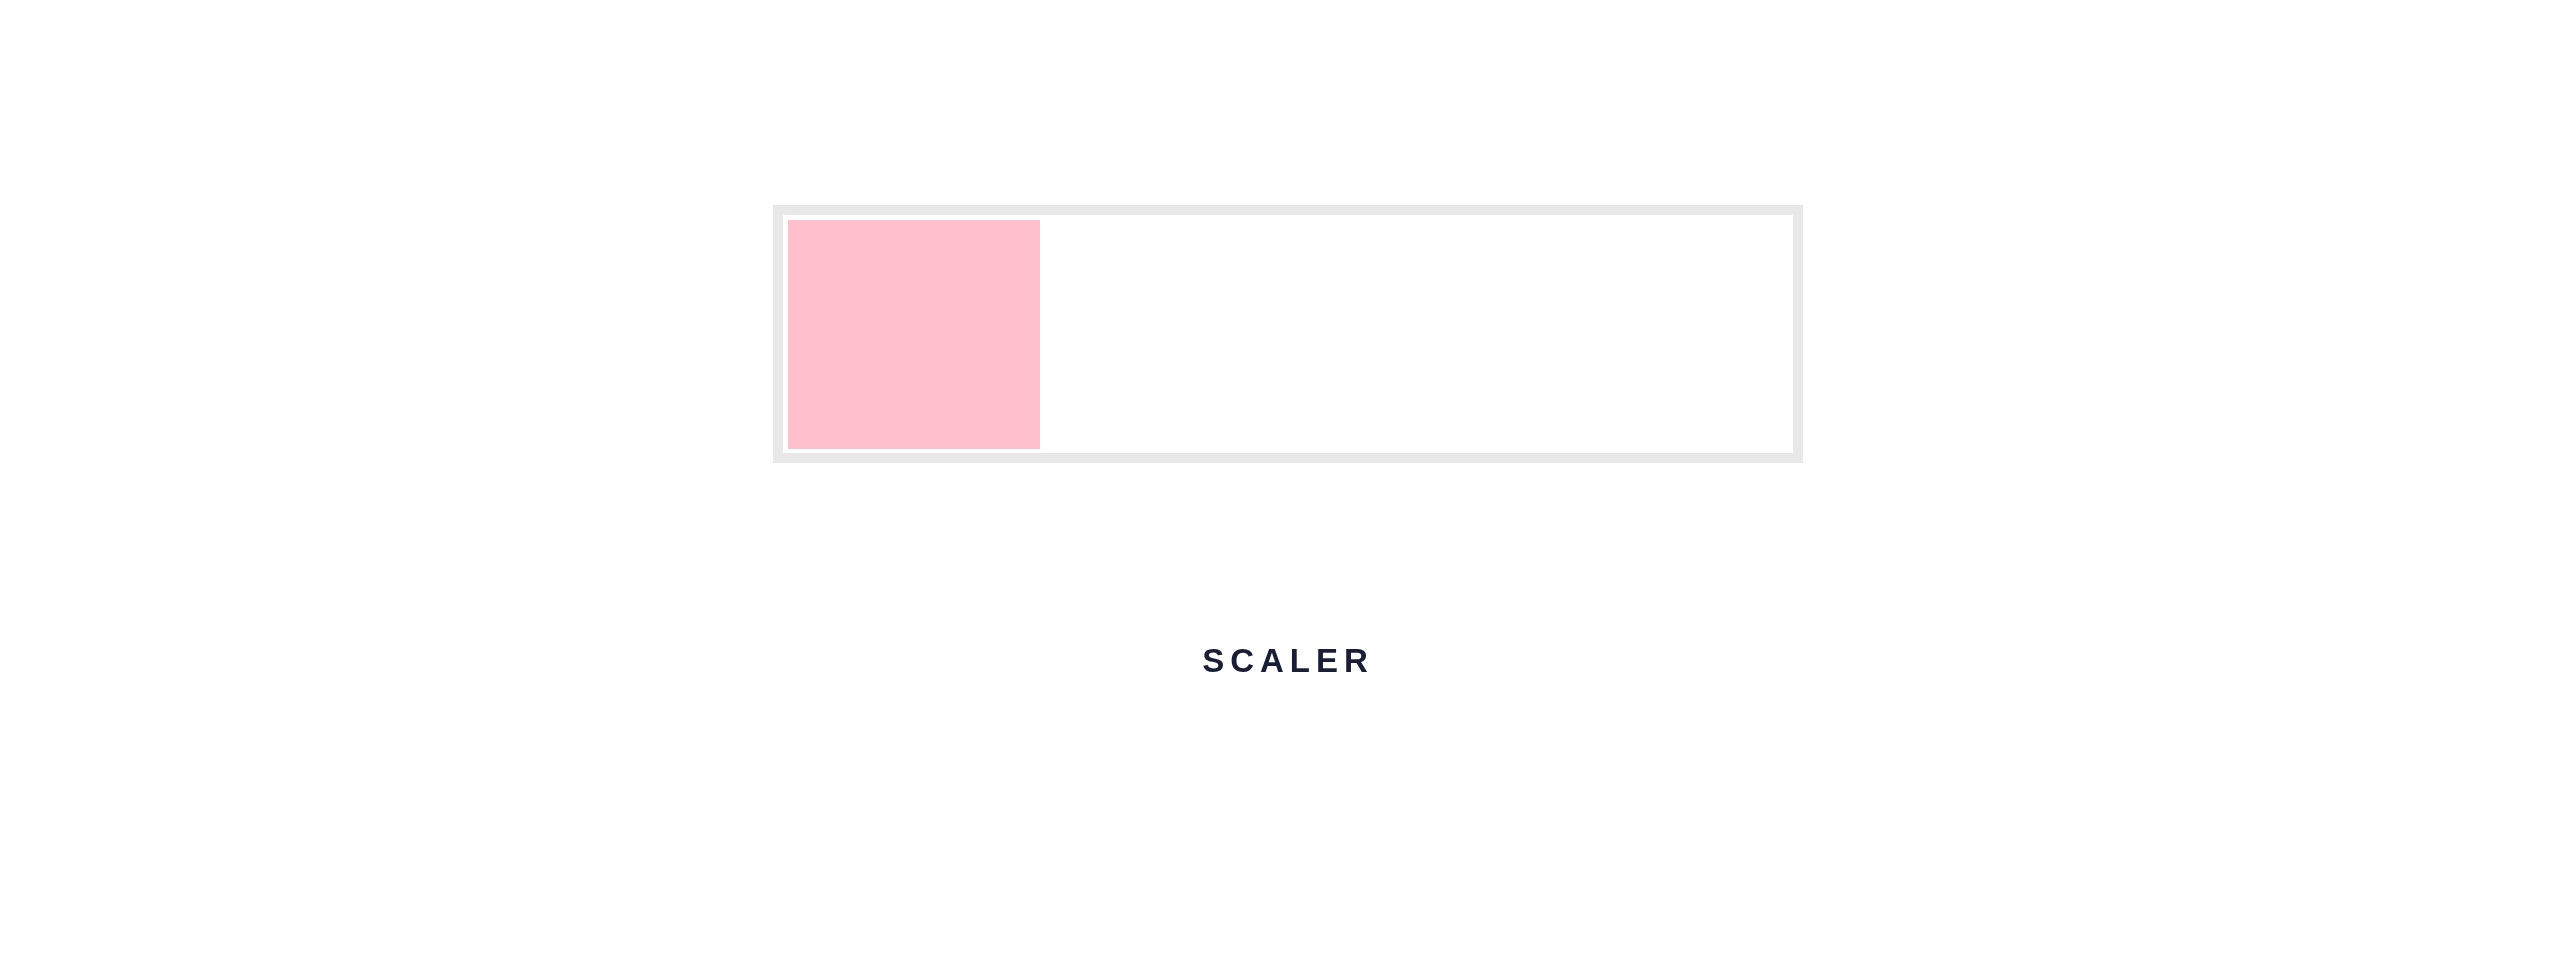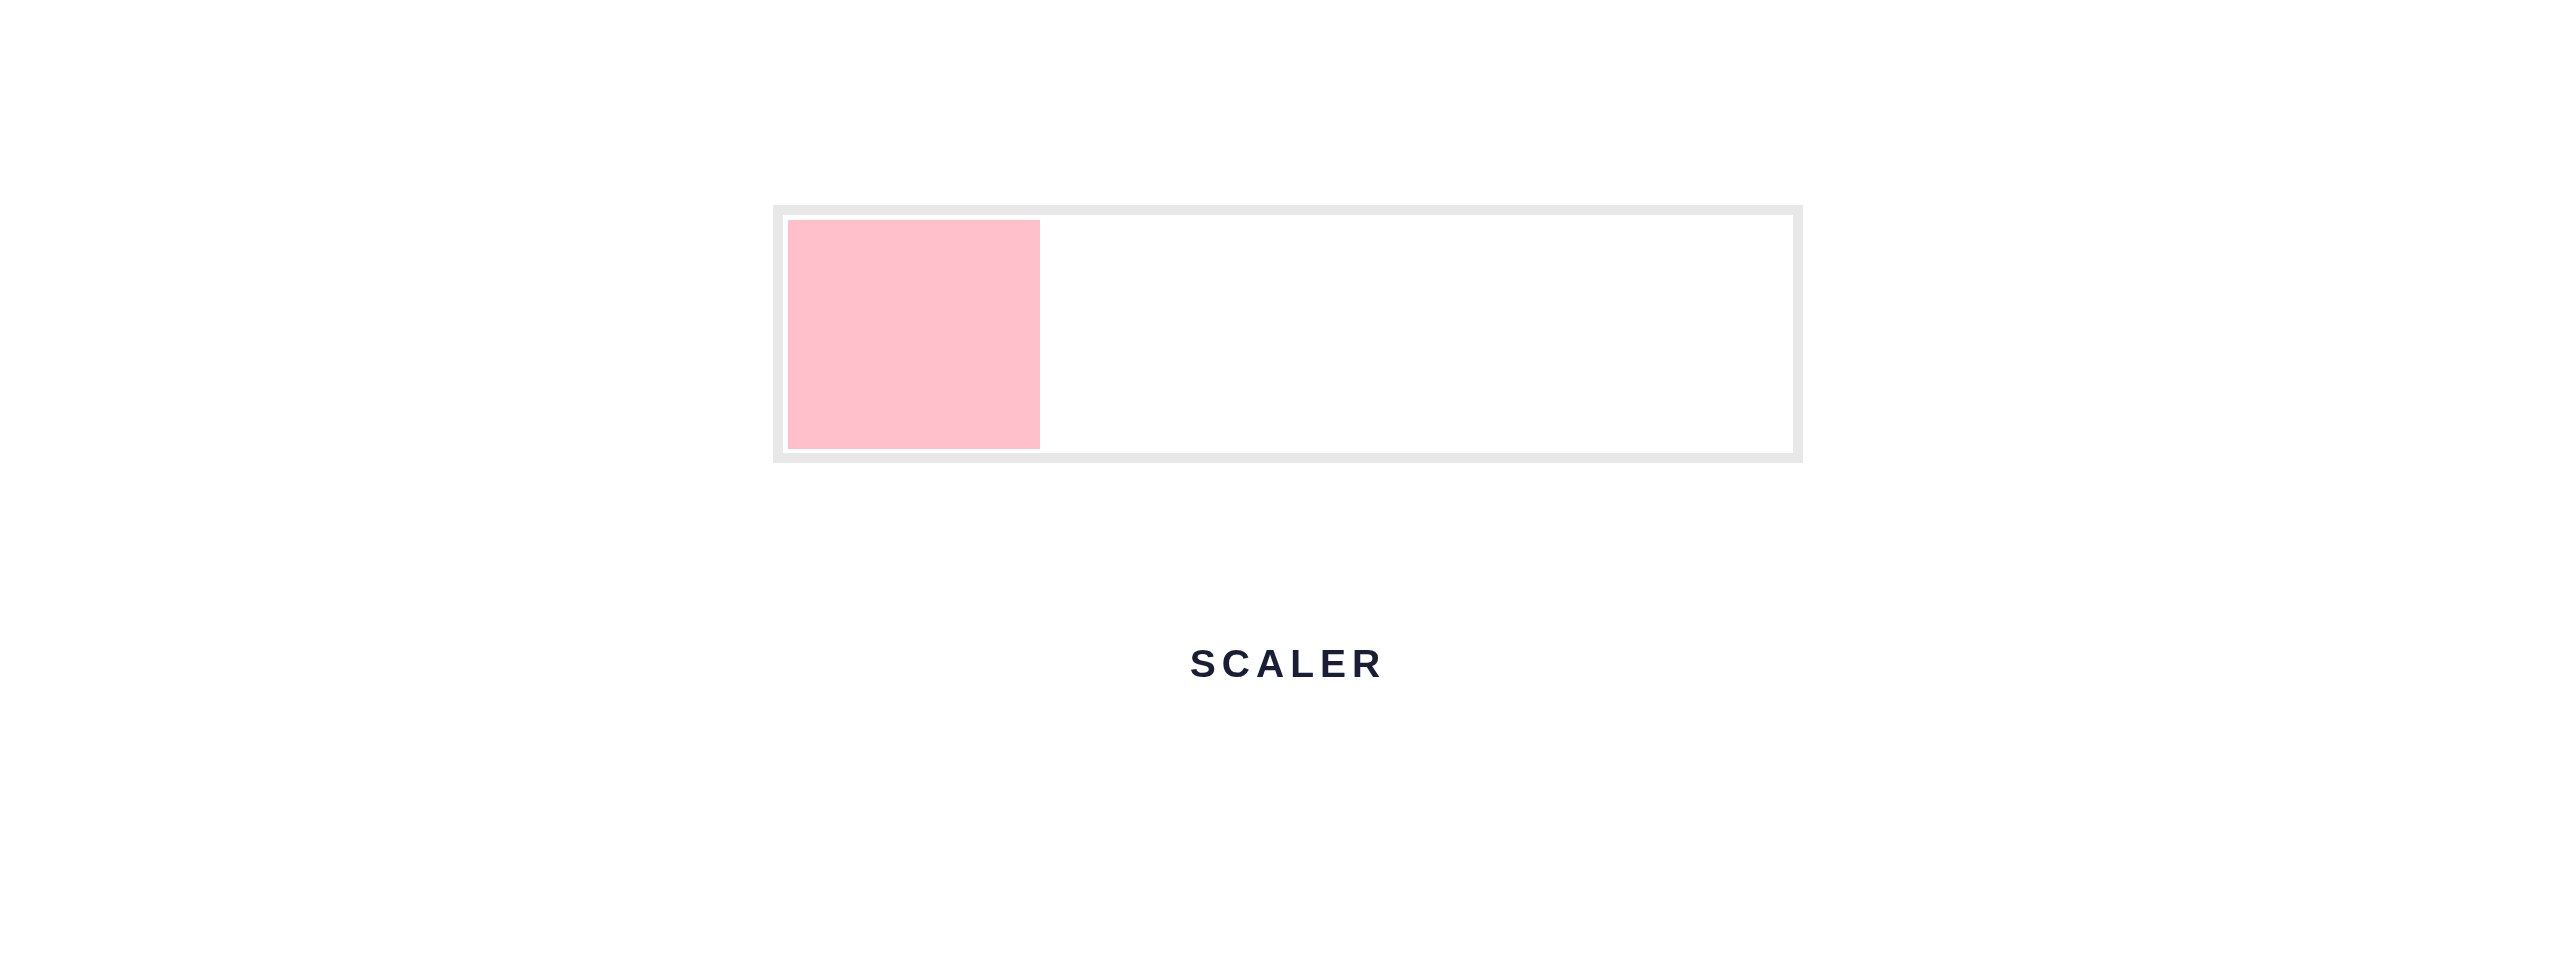--- a/index.html
+++ b/index.html
@@ -29,21 +29,21 @@
   .logo-wrap {
     position: absolute;
     left: 50%;
     top: 644px;
     transform: translateX(-50%);
     text-align: center;
   }
   .logo-scaler {
     font-family: Arial, Helvetica, sans-serif;
     font-weight: 700;
-    font-size: 39px;
+    font-size: 33px;
     letter-spacing: 6px;
     color: #1a1d36;
     line-height: 1;
   }
   .logo-topics {
     font-family: "Brush Script MT", "Segoe Script", cursive;
     font-size: 68px;
     color: #e91e63;
     line-height: 0.8;
     margin-top: -4.5px;

